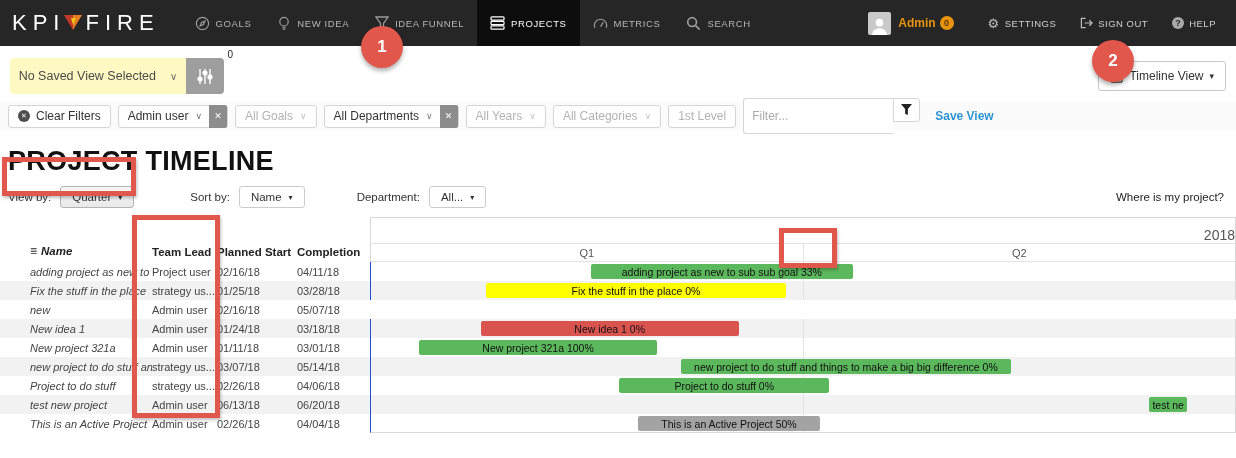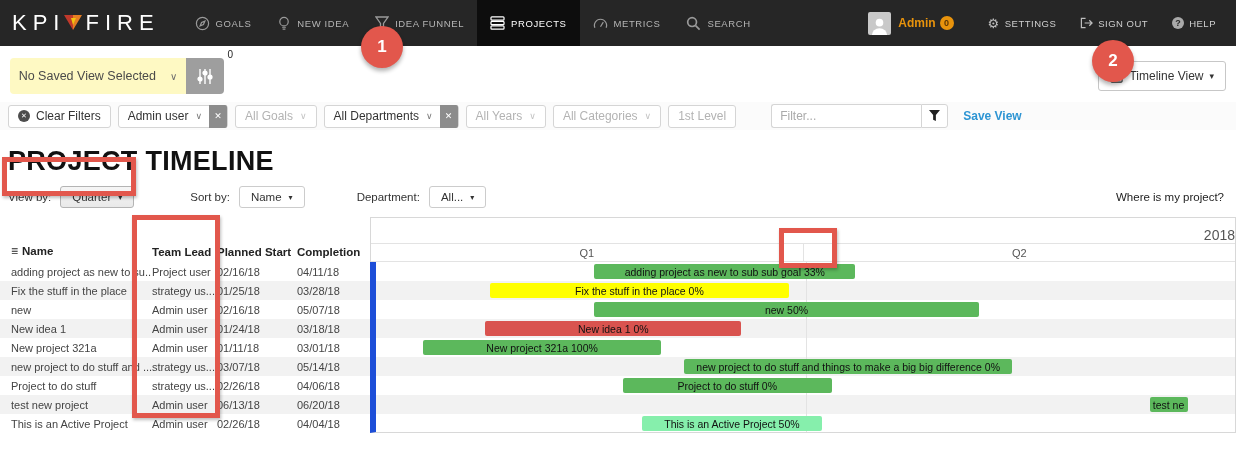--- a/index.html
+++ b/index.html
@@ -35,54 +35,54 @@
   
   .filterbar { height:28px; background:#fbfbfb; display:flex; align-items:center; gap:7px; padding:0 8px; font-size:12px; }
   .chip { height:23px; background:#fff; border:1px solid #d5d5d5; border-radius:3px; display:flex; align-items:center; padding:0 9px; color:#333; white-space:nowrap; cursor:pointer; }
   .chip .chev { margin-left:7px; font-size:9px; color:#777; }
   .chip.muted { color:#b3b3b3; }
   .chip.muted .chev { color:#c3c3c3; }
   .chip.removable { padding-right:0; }
   .chip-x { width:18px; height:23px; background:#8c8c8c; color:#fff; font-size:9px; display:flex; align-items:center; justify-content:center; margin-left:7px; border-radius:0 2px 2px 0; }
   .clear-icon { width:12px; height:12px; border-radius:50%; background:#4d4d4d; color:#fff; font-size:7px; display:flex; align-items:center; justify-content:center; margin-right:6px; }
   .filter-input-group { display:flex; }
-  .filter-input { width:150px; height:24px; border:1px solid #d5d5d5; border-right:none; border-radius:3px 0 0 3px; padding:0 8px; font-size:12px; color:#333; outline:none; font-family:"Liberation Sans",sans-serif;margin-left:28px; }
+  .filter-input { width:150px; height:36px; border:1px solid #d5d5d5; border-right:none; border-radius:3px 0 0 3px; padding:0 8px; font-size:12px; color:#333; outline:none; font-family:"Liberation Sans",sans-serif; }
   .filter-input::placeholder { color:#aaa; }
   .funnel-btn { width:27px; height:24px; background:#fff; border:1px solid #d5d5d5; border-radius:0 3px 3px 0; display:flex; align-items:center; justify-content:center; cursor:pointer; }
   .save-view-link { color:#2e95d3; font-size:12px; font-weight:bold; margin-left:8px; cursor:pointer; }
 
   
   .page-title { margin:16px 0 2px 8px; font-size:27px; font-weight:bold; color:#111; letter-spacing:.3px; }
   .controls { display:flex; align-items:center; padding:7px 12px 9px 8px; font-size:11.5px; color:#333; }
   .ctrl-label { margin-right:9px; }
   .ctrl-btn { background:linear-gradient(#f6f6f6,#e9e9e9); border:1px solid #b4b4b4; border-radius:3px; padding:4px 11px; font-size:11.5px; color:#333; display:inline-flex; align-items:center; gap:7px; cursor:pointer; }
   .ctrl-btn.white { background:#fff; border-color:#ccc; }
   .ctrl-btn .caret { font-size:8px; }
   .ctrl-group { display:flex; align-items:center; }
   .gap1 { margin-left:56px; } .gap2 { margin-left:52px; }
   .where-link { margin-left:auto; font-weight:normal; color:#222; cursor:pointer; }
 
   
   .grid-head { display:flex; }
   .left-head { width:370px; display:flex; align-items:flex-end; padding-bottom:4px; font-weight:bold; font-size:11.5px; color:#222; }
-  .w-name { width:152px; padding-left:11px; }
+  .w-name { width:152px; padding-left:30px;font-style:italic; }
   .w-lead { width:65px; }
   .w-start { width:80px; }
   .w-end { width:73px; }
   .c { white-space:nowrap; overflow:hidden; padding-right:6px; }
   .hamburger { font-size:12px; margin-right:4px; color:#222; }
   .gantt-head { flex:1; border:1px solid #d8d8d8; border-bottom:none; background:#fff; }
   .year-row { height:18px; line-height:18px; text-align:right; font-size:14px; color:#555; border-bottom:1px solid #e3e3e3;margin-top:8px; }
   .q-row { display:flex; height:18px; line-height:18px; font-size:11px; color:#555; border-bottom:1px solid #e3e3e3; }
   .q { flex:1; text-align:center; }
   .q:first-child { border-right:1px solid #e3e3e3; }
 
   .prow { display:flex; height:19px; align-items:center; font-size:11px; color:#444; }
   .prow.striped { background:#f2f2f2; }
-  .gcell { flex:1; height:100%; position:relative; border-left:6px solid #1d4ed8; border-right:1px solid #d8d8d8; }
+  .gcell { flex:1; height:100%; position:relative; border-left:1px solid #1d4ed8; border-right:1px solid #d8d8d8; }
   .gcell::before { content:''; position:absolute; left:50%; top:0; bottom:0; width:1px; background:#e3e3e3; }
   .prow:last-child .gcell { border-bottom:1px solid #d8d8d8; }
   .bar { position:absolute; top:2px; height:15px; border-radius:2px; font-size:10.5px; color:#111; display:flex; align-items:center; justify-content:center; overflow:hidden; white-space:nowrap; z-index:2; cursor:pointer; }
 
   
   .ann { position:absolute; z-index:50; pointer-events:none; }
   .ann-circle { width:42px; height:42px; border-radius:50%; background:#e2574c; color:#fff; font-size:17px; font-weight:bold; display:flex; align-items:center; justify-content:center; box-shadow:0 3px 4px rgba(0,0,0,.3); }
   .ann-box { border:5px solid #e2574c; box-shadow:1px 2px 3px rgba(0,0,0,.25); }
   #ann-circle-1 { left:361px; top:26px; }
   #ann-circle-2 { left:1092px; top:40px; }
@@ -301,23 +301,20 @@
     <div class="c w-end">03/28/18</div>
     <div class="gcell">
       <div class="bar" style="left: 13.2597%; width: 34.8066%; background: rgb(255, 255, 0);">Fix the stuff in the place 0%</div>
     </div>
   </div>
       <div class="prow">
     <div class="c w-name">new</div>
     <div class="c w-lead">Admin user</div>
     <div class="c w-start">02/16/18</div>
     <div class="c w-end">05/07/18</div>
-    <div class="gcell">
-      <div class="bar" style="left: 25.4144%; width: 44.7514%; background: rgb(92, 184, 92);">new 50%</div>
-    </div>
   </div>
       <div class="prow striped">
     <div class="c w-name">New idea 1</div>
     <div class="c w-lead">Admin user</div>
     <div class="c w-start">01/24/18</div>
     <div class="c w-end">03/18/18</div>
     <div class="gcell">
       <div class="bar" style="left: 12.7072%; width: 29.8343%; background: rgb(217, 83, 79);">New idea 1 0%</div>
     </div>
   </div>
@@ -356,21 +353,21 @@
     <div class="gcell">
       <div class="bar" style="left: 90.0552%; width: 4.41989%; background: rgb(92, 184, 92);">test ne</div>
     </div>
   </div>
       <div class="prow">
     <div class="c w-name">This is an Active Project</div>
     <div class="c w-lead">Admin user</div>
     <div class="c w-start">02/26/18</div>
     <div class="c w-end">04/04/18</div>
     <div class="gcell">
-      <div class="bar" style="left: 30.9392%; width: 20.9945%; background: #86efac;">This is an Active Project 50%</div>
+      <div class="bar" style="left: 30.9392%; width: 20.9945%; background: #a3a3a3;">This is an Active Project 50%</div>
     </div>
   </div>
     </div>
 
   <div class="ann ann-circle" id="ann-circle-1">1</div>
   <div class="ann ann-circle" id="ann-circle-2">2</div>
   <div class="ann ann-box" id="ann-box-viewby"></div>
   <div class="ann ann-box" id="ann-box-teamlead"></div>
   <div class="ann ann-box" id="ann-box-33"></div>
 

